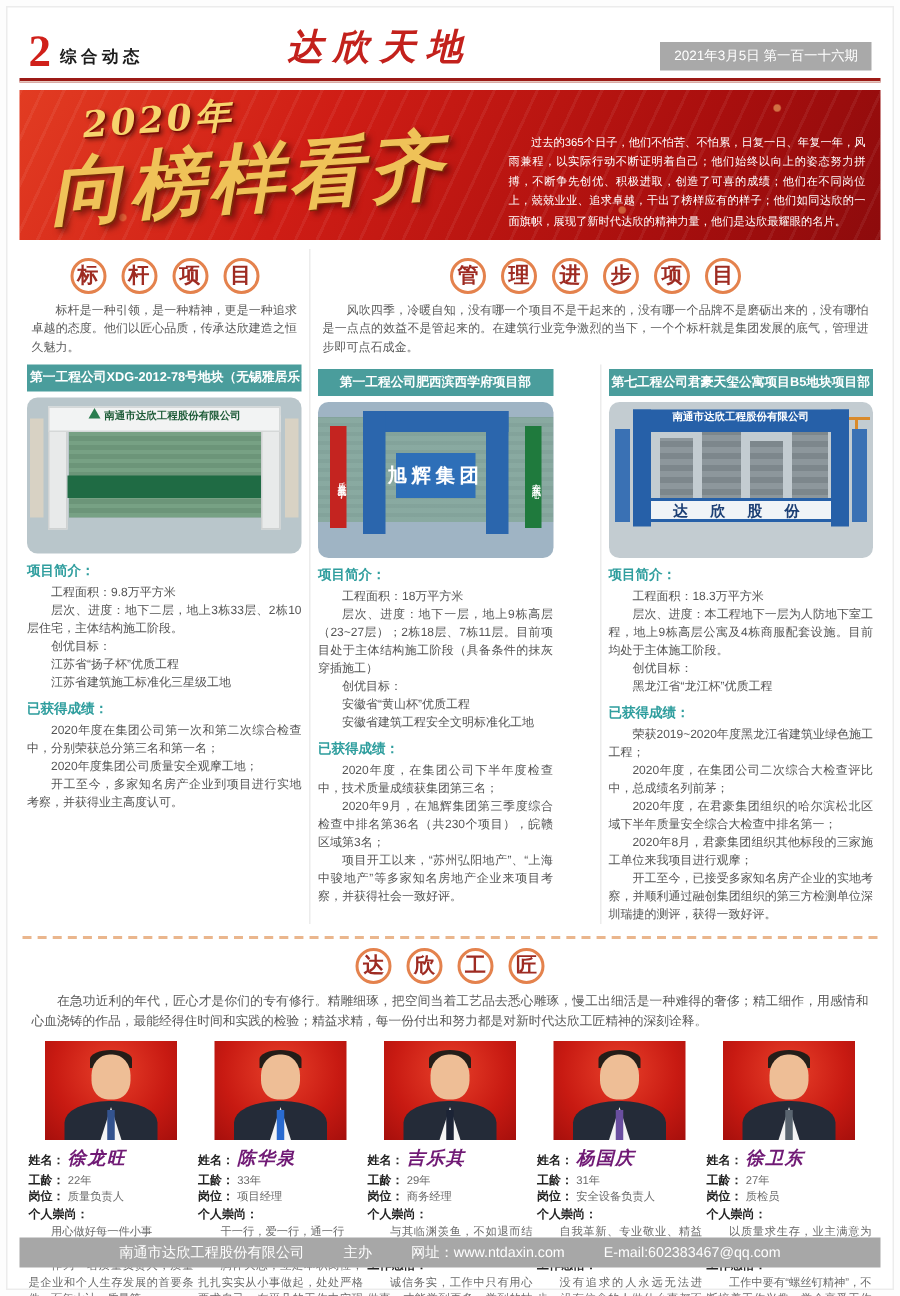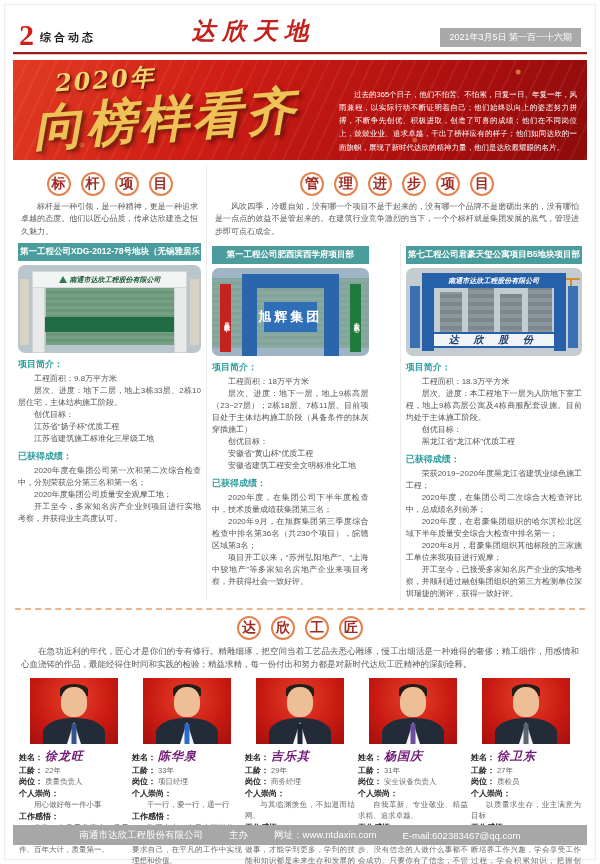--- a/index.html
+++ b/index.html
@@ -41,24 +41,24 @@
   .cols { display:flex; margin:0 2px; }
   .col-l { width:194px; padding:0 5px; border-right:1px solid #ececec; }
   .col-r { flex:1; padding:0; }
   .proj-pair { display:flex;gap:26px; }
   .proj-col { width:50%; padding:0 5px; }
   .proj-col + .proj-col { border-left:1px solid #ececec; }
 
   .proj-title { background:#4a9d9c; color:#fff; font-size:8.5px; font-weight:bold; text-align:center;
     padding:3px 2px; margin:3px 0 4px; white-space:nowrap; overflow:hidden; }
 
-  .photo { position:relative; height:88px; border-radius:7px; overflow:hidden; margin-bottom:3px; background:#b9c6cb; }
+  .photo { position:relative; height:104px; border-radius:7px; overflow:hidden; margin-bottom:3px; background:#b9c6cb; }
   .net-bldg { position:absolute; background:repeating-linear-gradient(0deg,#77a184 0 3px,#6c9579 3px 6px); }
   .tower { position:absolute; background:repeating-linear-gradient(0deg,#8d979c 0 4px,#7d878c 4px 8px); }
-  .gate-beam { position:absolute; display:flex; align-items:center; justify-content:center;font-style:italic; }
+  .gate-beam { position:absolute; display:flex; justify-content:center; }
   .gate-pillar { position:absolute; }
   .vbanner { position:absolute; writing-mode:vertical-rl; font-size:6px; letter-spacing:1px;
     color:#fff; text-align:center; padding-top:3px; }
   .sign-text { font-weight:bold; white-space:nowrap; }
 
   .lbl-teal { color:#2f9e9e; font-weight:bold; font-size:9px; margin:5px 0 2px; }
   .bline { font-size:8px; color:#555; line-height:1.5; text-indent:2em; text-align:justify; margin:0; }
 
   
   .dash-div { border-top:2px dashed #eab68d; margin:8px 4px 4px; }

